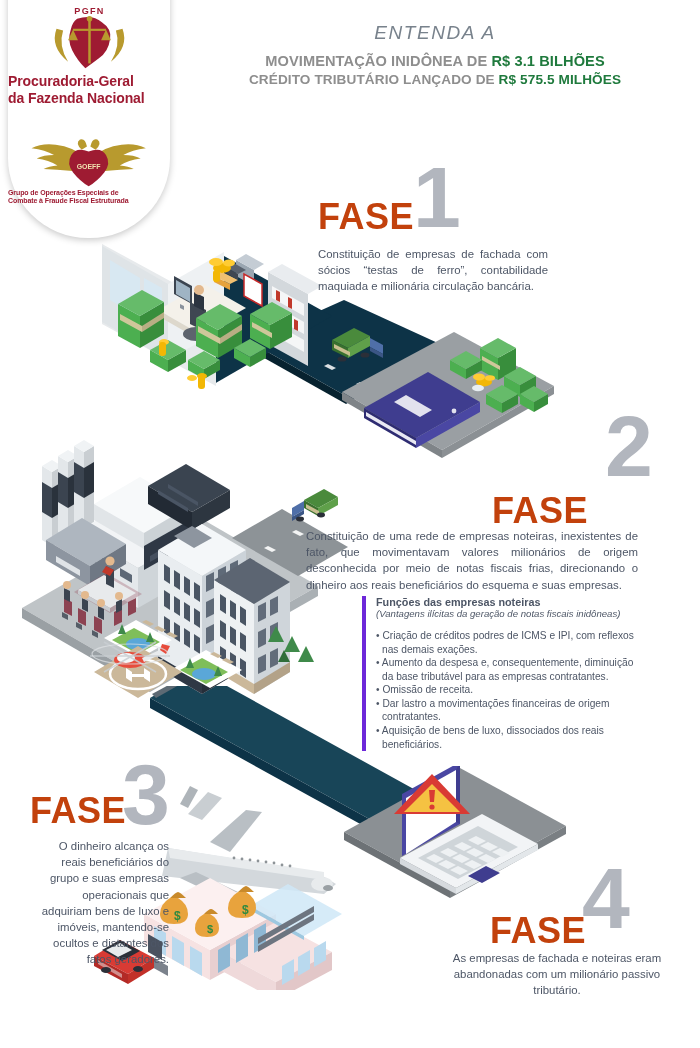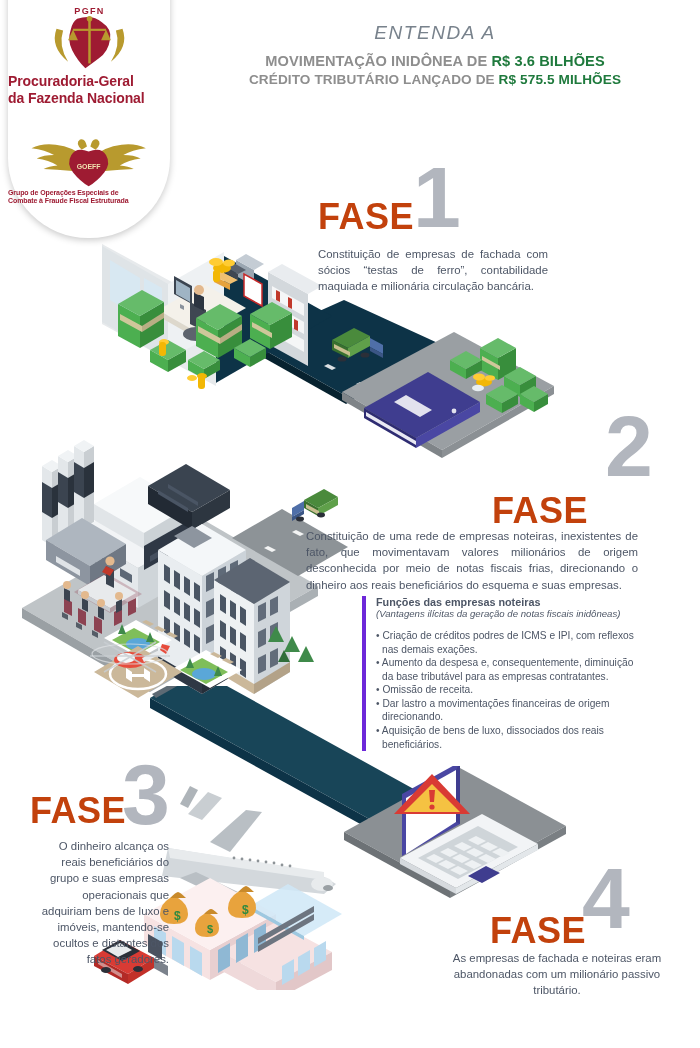--- a/index.html
+++ b/index.html
@@ -123,21 +123,21 @@
     <div class="logo-cap tiny">
       <span>Grupo de Operações Especiais de</span><br>
       <span>Combate à Fraude Fiscal Estruturada</span>
     </div>
   </div>
 </div>
 
 <div class="header">
   <div class="kicker">ENTENDA A</div>
   <div class="sub-line">
-    <span>MOVIMENTAÇÃO INIDÔNEA DE </span><span class="money">R$ 3.6 BILHÕES</span>
+    <span>MOVIMENTAÇÃO INIDÔNEA DE </span><span class="money">R$ 3.1 BILHÕES</span>
   </div>
   <div class="sub-line second">
     <span>CRÉDITO TRIBUTÁRIO LANÇADO DE </span><span class="money">R$ 575.5 MILHÕES</span>
   </div>
 </div>
 
 <div class="scene" id="connector-1">
   <svg width="190" height="110" viewBox="0 0 190 110">
     <polygon points="0,42 96,96 190,44 94,0" fill="#0d3347"></polygon>
     <polygon points="0,42 0,50 96,104 96,96" fill="#07222f"></polygon>
@@ -541,21 +541,21 @@
 <div class="fase-word" style="left:492px; top:490px;">FASE</div>
 <div class="body-text" style="left:306px; top:528px; width:332px;">Constituição de uma rede de empresas noteiras, inexistentes de fato, que movimentavam valores milionários de origem desconhecida por meio de notas fiscais frias, direcionando o dinheiro aos reais beneficiários do esquema e suas empresas.</div>
 
 <div class="callout">
   <div class="callout-title">Funções das empresas noteiras</div>
   <div class="callout-sub">(Vantagens ilícitas da geração de notas fiscais inidôneas)</div>
   <ul class="callout-list">
     <li>Criação de créditos podres de ICMS e IPI, com reflexos nas demais exações.</li>
     <li>Aumento da despesa e, consequentemente, diminuição da base tributável para as empresas contratantes.</li>
     <li>Omissão de receita.</li>
-    <li>Dar lastro a movimentações financeiras de origem direcionando.</li>
+    <li>Dar lastro a movimentações financeiras de origem contratantes.</li>
     <li>Aquisição de bens de luxo, dissociados dos reais beneficiários.</li>
   </ul>
 </div>
 
 <div class="scene" id="connector-2">
   <svg width="280" height="140" viewBox="0 0 280 140">
     <polygon points="0,12 232,140 280,112 48,-16" fill="#184558"></polygon>
     <polygon points="0,12 0,22 232,150 232,140" fill="#0d3347"></polygon>
     <polygon points="2,8 50,-18 52,-14 6,12" fill="#5d6a74"></polygon>
   </svg>

